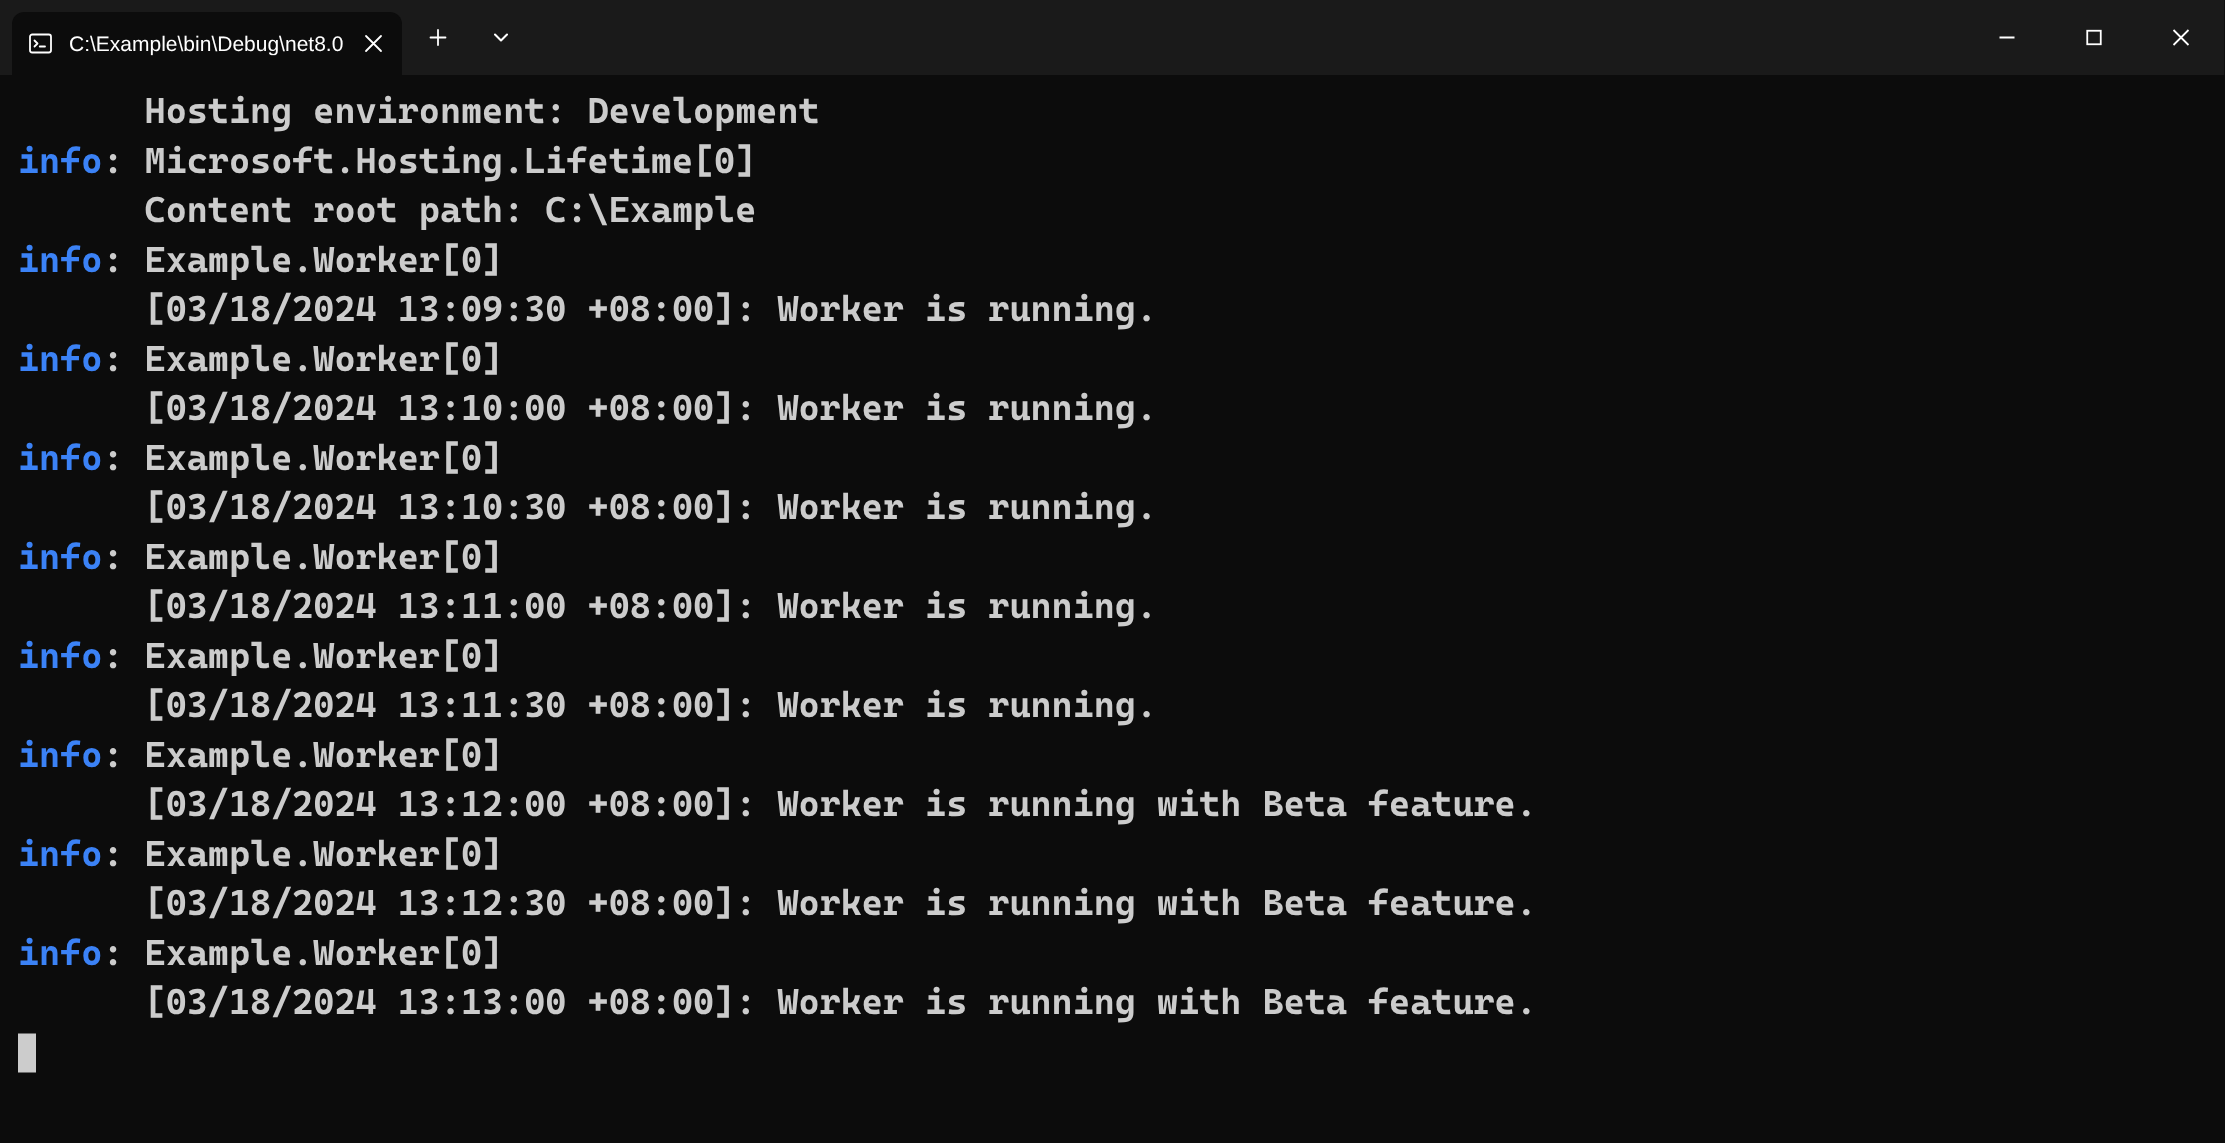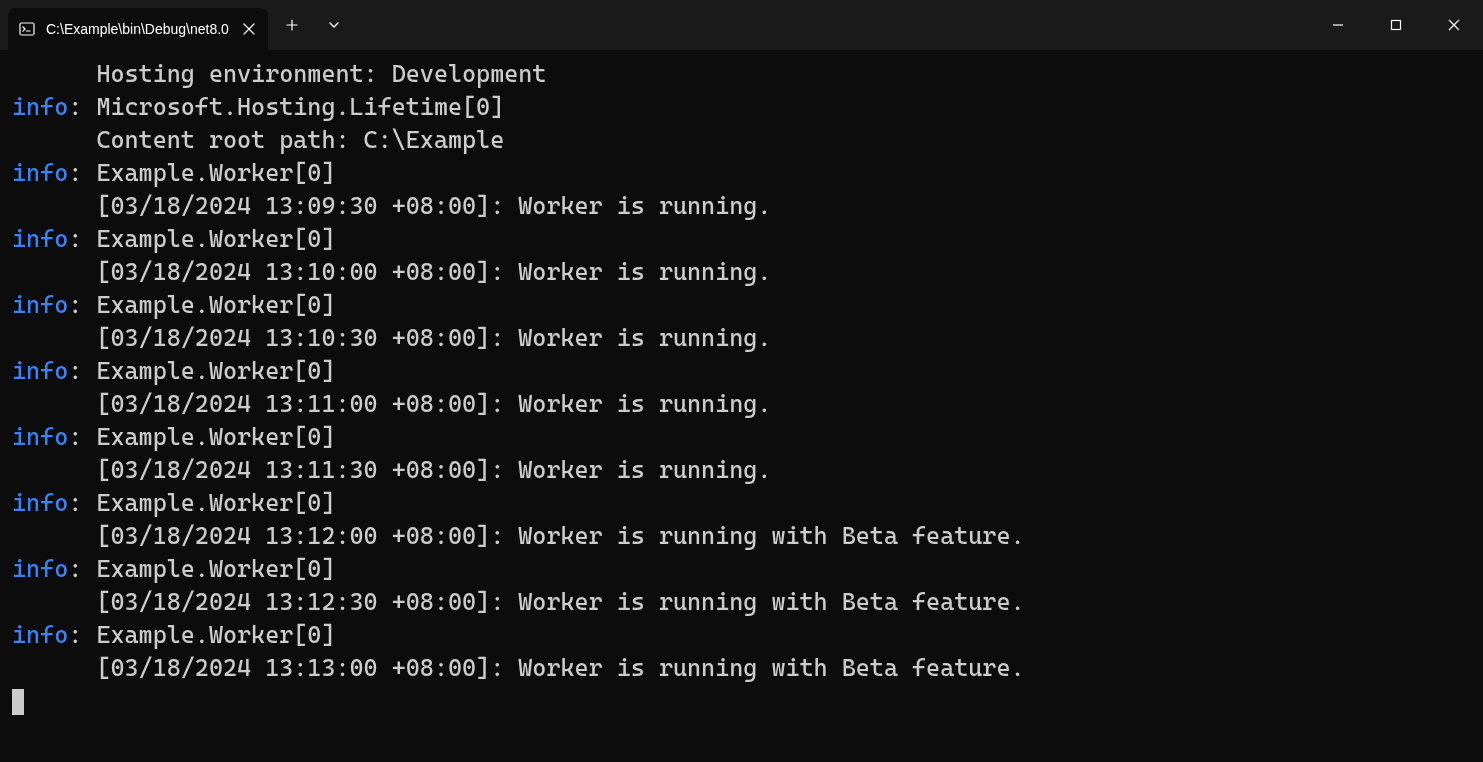--- a/index.html
+++ b/index.html
@@ -85,21 +85,21 @@
     }
     .terminal-content {
       padding: 8px 12px;
       font-size: 24px;
       line-height: 33px;
       white-space: pre;
       font-family: 'Cascadia Mono', Consolas, monospace;
     }
     .log-level-info { color: #3b82f6; }
     .log-text { color: #cccccc; }
-    .line { display:block; }
+    .line { display:block;font-weight:bold; }
     .cursor {
       display:inline-block;
       width: 12px;
       height: 26px;
       background: #cccccc;
       vertical-align: text-bottom;
       animation: blink 1s step-start infinite;
       margin-left:0px;
     }
     @keyframes blink { 50% { opacity: 0; } }

